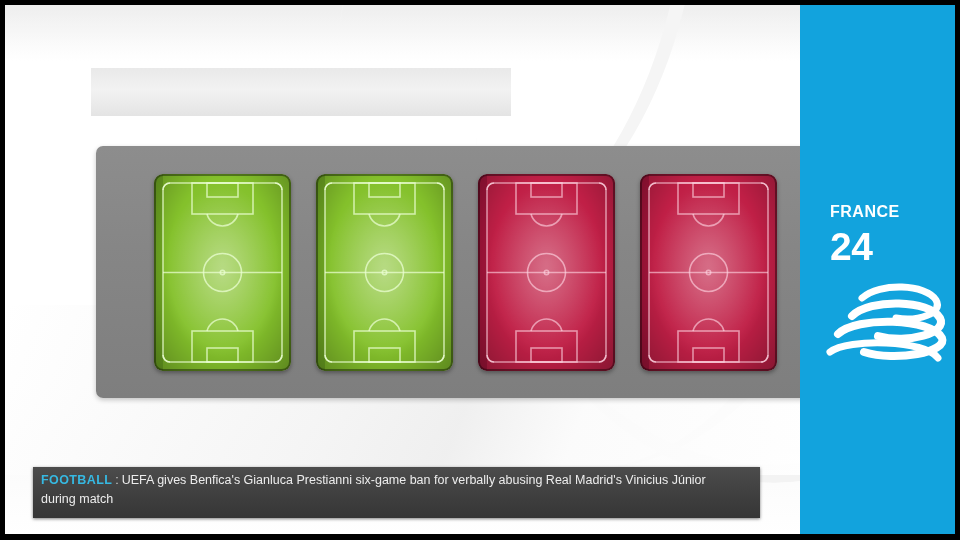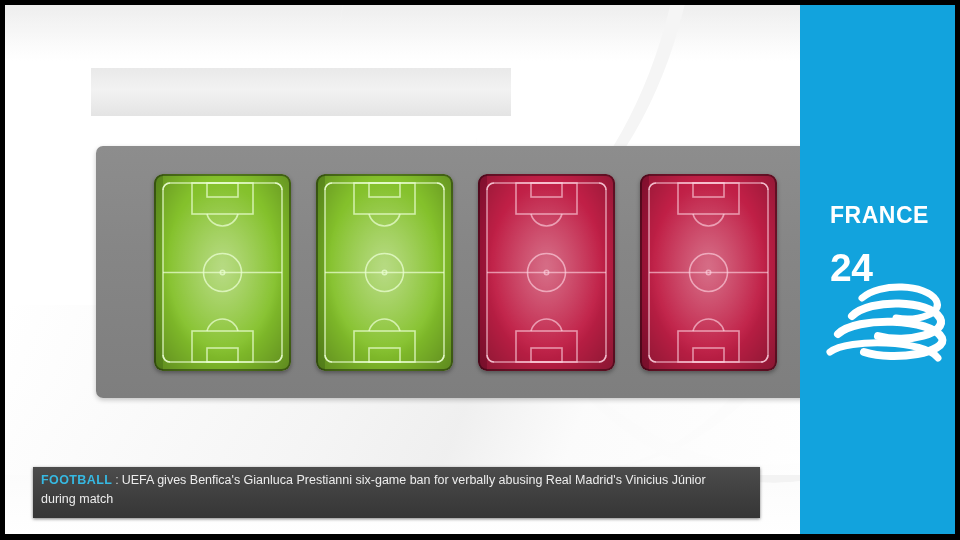--- a/index.html
+++ b/index.html
@@ -251,22 +251,22 @@
     top: 204px;
     width: 118px;
   }
   .brand-word {
     font-family: "Liberation Sans", sans-serif;
     font-weight: bold;
     color: #ffffff;
     letter-spacing: .5px;
     line-height: 1;
   }
-  .brand-word.france { font-size: 23px; }
-  .brand-word.num    { font-size: 39px; letter-spacing: -0.5px; margin-top: 21px; }
+  .brand-word.france { font-size: 16px; }
+  .brand-word.num    { font-size: 39px; letter-spacing: -0.5px; margin-top: 7px; }
   #brand-swoosh {
     position: absolute;
     left: 22px;
     top: 270px;
     width: 132px;
     height: 96px;
   }
 </style>
 </head>
 <body>

